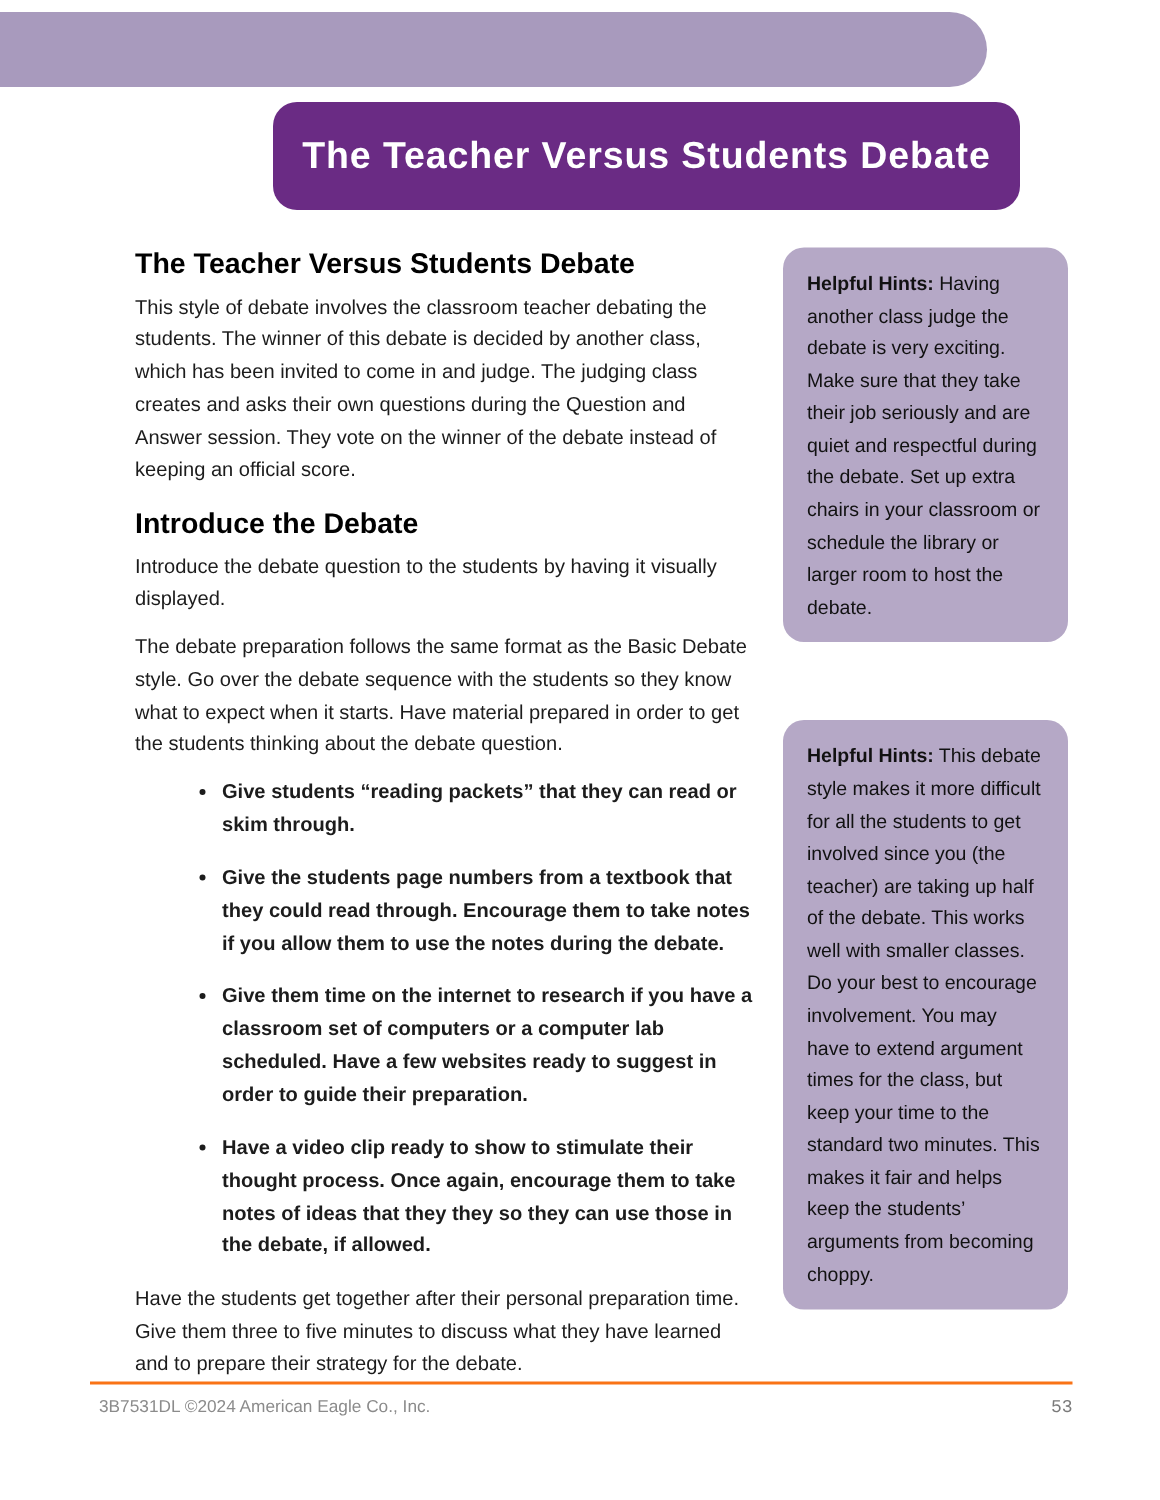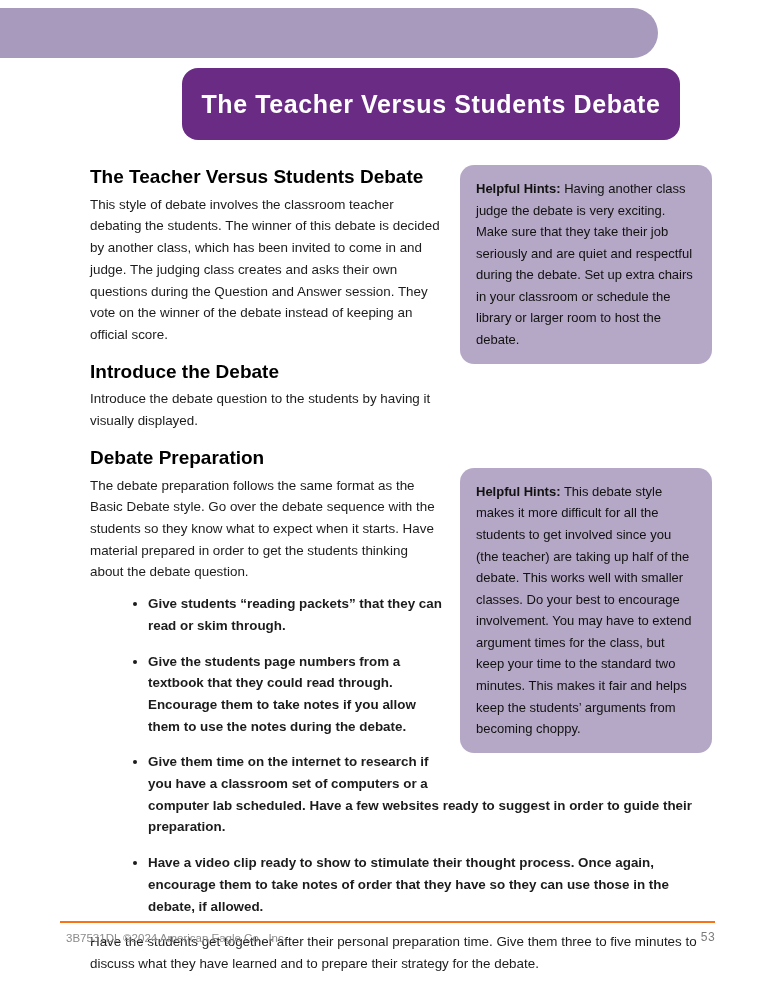--- a/index.html
+++ b/index.html
@@ -14,21 +14,21 @@
   .banner-title{color:#ffffff;font-size:25px;font-weight:bold;letter-spacing:.6px;}
 
   
   .content{position:absolute;left:0;top:165px;width:773px;box-sizing:border-box;
     padding:0 61px 0 90px;font-size:13.4px;line-height:1.62;color:#1c1c1c;}
   .content h1,.content h2{font-size:19px;line-height:1.25;margin:14px 0 5px;color:#000;}
   .content h1.first{margin-top:0;}
   .content p{margin:0 0 10px;}
 
   
-  .hint{float:right;width:252px;box-sizing:border-box;background:#b5a8c6;
+  .hint{float:right;width:190px;box-sizing:border-box;background:#b5a8c6;
     border-radius:14px;padding:13px 16px;margin:0 0 26px 18px;
     font-size:13px;line-height:1.66;color:#111;}
   .hint p{margin:0;}
   .hint-2{clear:right;margin-top:26px;}
   .hint-label{font-weight:bold;}
 
   
   .options-label{font-weight:bold;margin:8px 0 8px 28px;}
   ul.options-list{margin:0 0 12px;padding:0 0 0 58px;list-style:disc outside;}
   ul.options-list li{margin-bottom:14px;font-weight:bold;}
@@ -61,29 +61,28 @@
     <h1 class="first">The Teacher Versus Students Debate</h1>
     <p>This style of debate involves the classroom teacher debating the students. The winner of this debate is decided by another class, which has been invited to come in and judge. The judging class creates and asks their own questions during the Question and Answer session. They vote on the winner of the debate instead of keeping an official score.</p>
 
     <h2>Introduce the Debate</h2>
     <p>Introduce the debate question to the students by having it visually displayed.</p>
 
     <aside class="hint hint-2">
       <p><span class="hint-label">Helpful Hints:</span> <span>This debate style makes it more difficult for all the students to get involved since you (the teacher) are taking up half of the debate. This works well with smaller classes. Do your best to encourage involvement. You may have to extend argument times for the class, but keep your time to the standard two minutes. This makes it fair and helps keep the students’ arguments from becoming choppy.</span></p>
     </aside>
 
-    <h2>Debate Preparation</h2>
     <p>The debate preparation follows the same format as the Basic Debate style. Go over the debate sequence with the students so they know what to expect when it starts. Have material prepared in order to get the students thinking about the debate question.</p>
 
 
     <ul class="options-list">
       <li>Give students “reading packets” that they can read or skim through.</li>
       <li>Give the students page numbers from a textbook that they could read through. Encourage them to take notes if you allow them to use the notes during the debate.</li>
       <li>Give them time on the internet to research if you have a classroom set of computers or a computer lab scheduled. Have a few websites ready to suggest in order to guide their preparation.</li>
-      <li>Have a video clip ready to show to stimulate their thought process. Once again, encourage them to take notes of order that they have so they can use those in the debate, if allowed.</li>
+      <li>Have a video clip ready to show to stimulate their thought process. Once again, encourage them to take notes of ideas that they they so they can use those in the debate, if allowed.</li>
     </ul>
 
     <p class="closing">Have the students get together after their personal preparation time. Give them three to five minutes to discuss what they have learned and to prepare their strategy for the debate.</p>
 
   </main>
 
   <footer class="footer">
     <span class="footer-left">3B7531DL ©2024 American Eagle Co., Inc.</span>
     <span class="footer-page">53</span>
   </footer>

